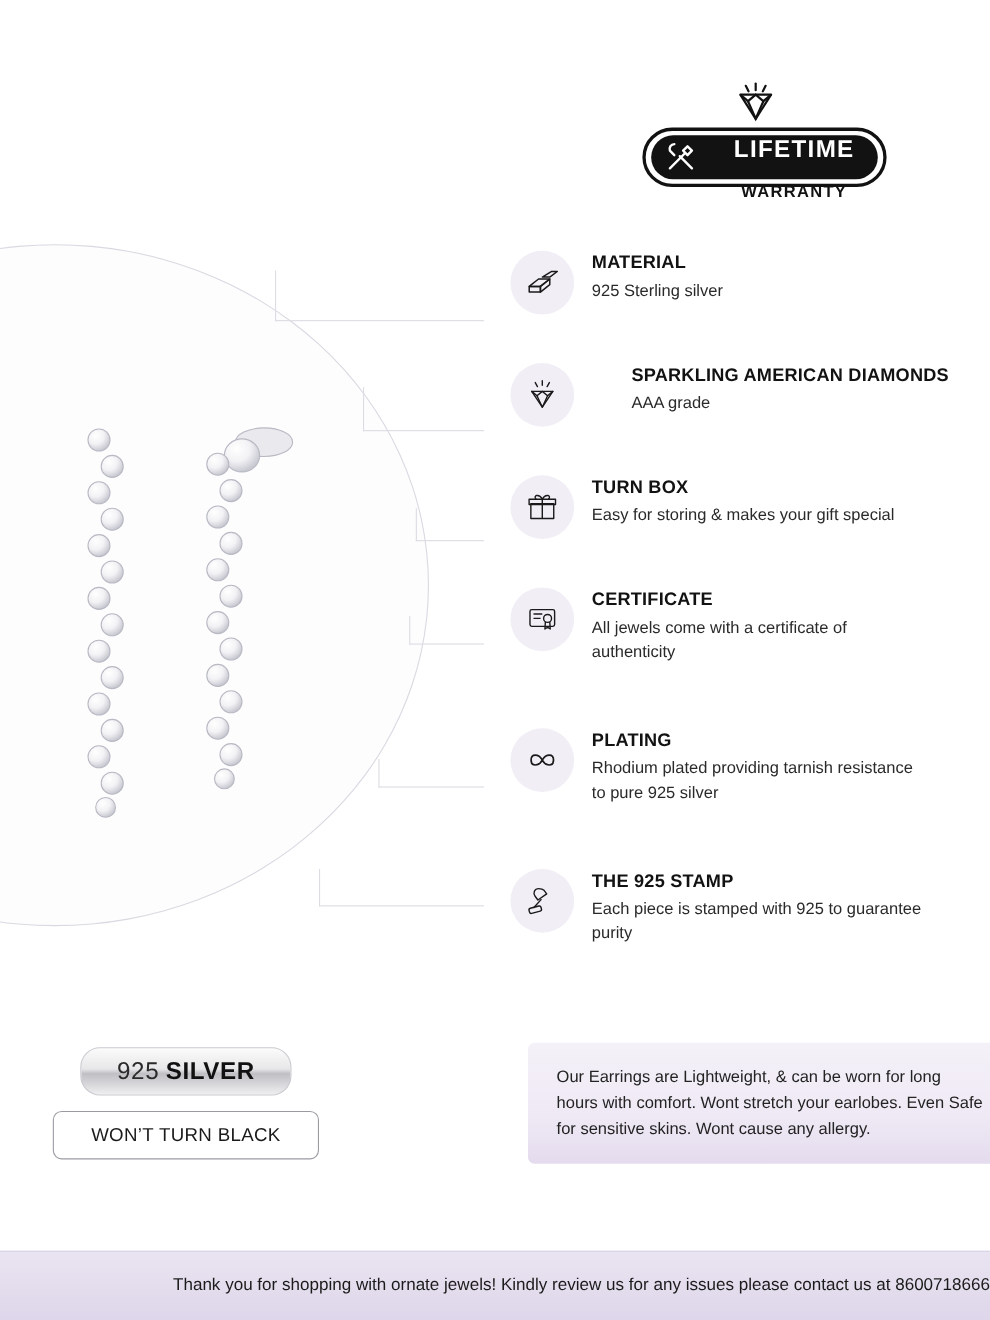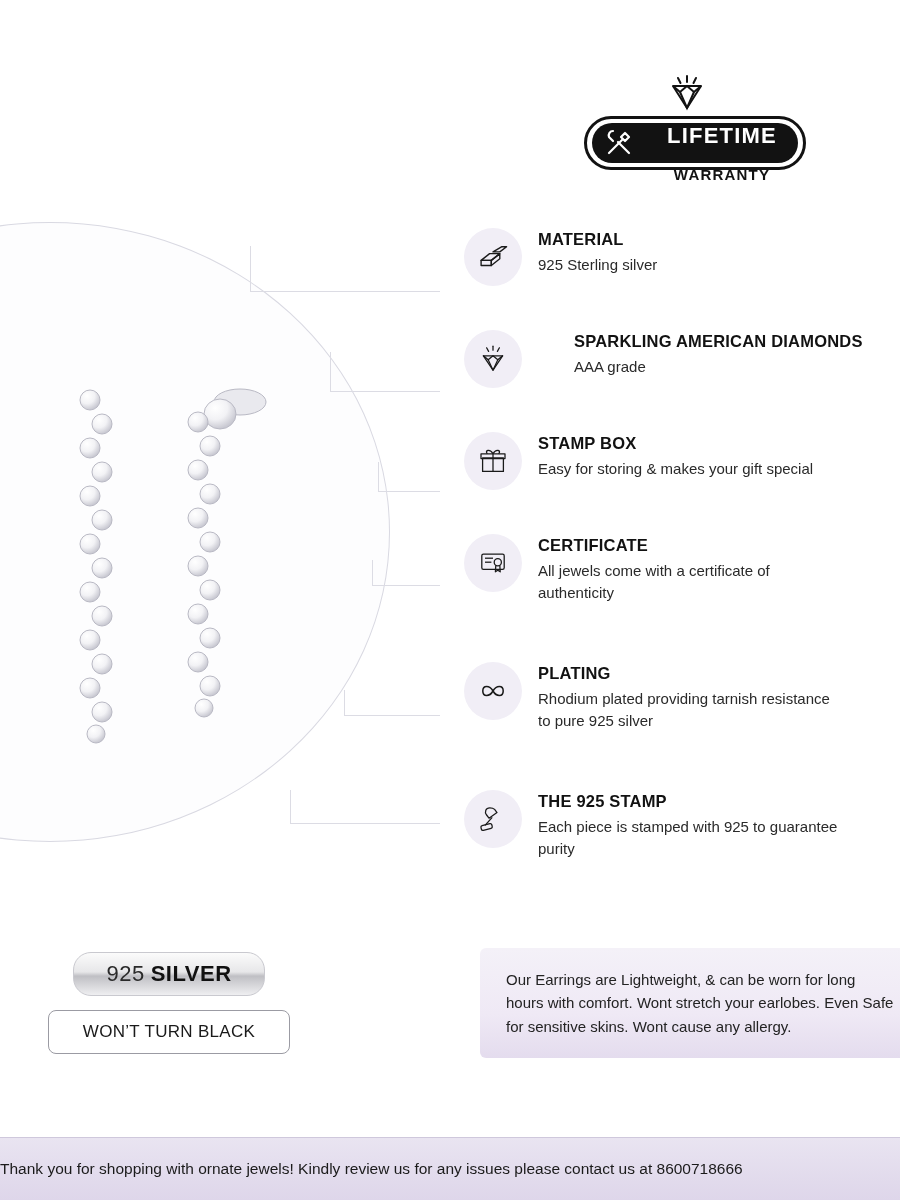--- a/index.html
+++ b/index.html
@@ -176,21 +176,21 @@
   }
 
   
   .footer {
     position: absolute;
     left: 0; bottom: 0;
     width: 900px; height: 62px;
     background: linear-gradient(180deg,#e9e4f1 0%,#ded6ea 100%);
     display: flex;
     align-items: center;
-    justify-content: flex-start;
+    justify-content: flex-end;
     font-size: 15.5px;
     color: #1b1b1b;
   }
   .footer-sep {
     position: absolute;
     left: 0; bottom: 62px;
     width: 900px; height: 1px;
     background: #cfc8dc;
   }
   svg { display: block; }
@@ -333,21 +333,21 @@
           <g fill="none" stroke="#1a1a1a" stroke-width="1.6" stroke-linejoin="round">
             <rect x="7" y="16" width="26" height="17"></rect>
             <rect x="5" y="11" width="30" height="6"></rect>
             <path d="M20 11 L20 33"></path>
             <path d="M20 11 C16 4 9 7 13 11"></path>
             <path d="M20 11 C24 4 31 7 27 11"></path>
           </g>
         </svg>
       </div>
       <div class="feat-body">
-        <div class="feat-title">STAMP BOX</div>
+        <div class="feat-title">TURN BOX</div>
         <div class="feat-desc">Easy for storing  &amp; makes your gift special</div>
       </div>
     </div>
 
     <div class="feature" style="height:128px;">
       <div class="feat-icon">
         <svg viewBox="0 0 40 40" width="32" height="32">
           <g fill="none" stroke="#1a1a1a" stroke-width="1.6" stroke-linejoin="round">
             <rect x="6" y="9" width="28" height="19" rx="2"></rect>
             <path d="M10 14 L20 14"></path>

